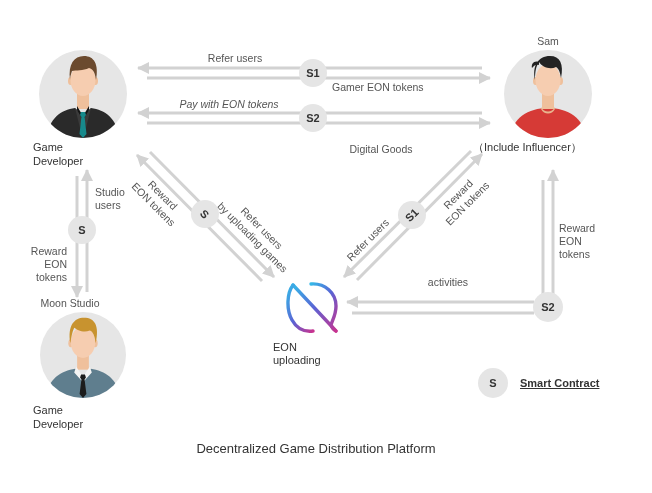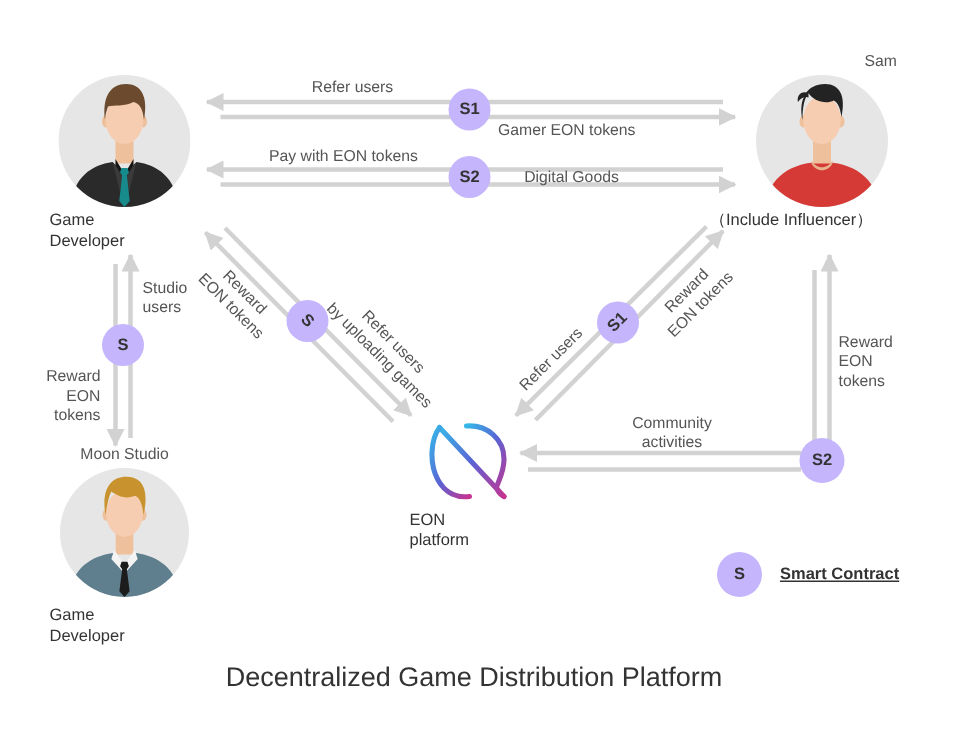--- a/index.html
+++ b/index.html
@@ -13,29 +13,29 @@
   .lbl { position: absolute; font-size: 10.5px; line-height: 13px; color: #555555; white-space: nowrap; }
   .lbl span { display: block; }
   .c { text-align: center; }
   .r { text-align: right; }
   .name { position: absolute; width: 100px; text-align: center; font-size: 10.5px; line-height: 14px; color: #555555; white-space: nowrap; }
   .role { position: absolute; text-align: left; font-size: 11px; font-weight: normal; line-height: 14px; color: #333333; white-space: nowrap; }
   .role span { display: block; }
   .avatar { position: absolute; width: 88px; height: 88px; }
   .sc {
     position: absolute; width: 28px; height: 28px; border-radius: 50%;
-    background: #c4b5fd; color: #333333; font-size: 11px; font-weight: bold;
+    background: #e5e5e5; color: #333333; font-size: 11px; font-weight: bold;
     display: flex; align-items: center; justify-content: center;
   }
   .sc.big { width: 30px; height: 30px; }
   .rot45 { transform: translate(-50%, -50%) rotate(45deg); }
   .rotm45 { transform: translate(-50%, -50%) rotate(-45deg); }
   .t45 { display: inline-block; transform: rotate(45deg); }
   .tm45 { display: inline-block; transform: rotate(-45deg); }
-  #title { position: absolute; left: 116px; top: 441px; width: 400px; text-align: center; font-size: 18px; color: #333333; }
+  #title { position: absolute; left: 116px; top: 441px; width: 400px; text-align: center; font-size: 13px; color: #333333; }
   #legend-label { position: absolute; left: 520px; top: 376px; font-size: 11px; font-weight: bold; color: #333333; line-height: 14px; text-decoration: underline; }
 </style>
 </head>
 <body>
 
 <div id="stage">
 
   <svg id="arrows" viewBox="0 0 652 493">
     <defs>
       <marker id="ah" markerUnits="userSpaceOnUse" markerWidth="12" markerHeight="12" refX="11" refY="6" orient="auto">
@@ -77,21 +77,21 @@
       <ellipse cx="56.5" cy="31" rx="2.5" ry="4" fill="#efc09c"></ellipse>
       <ellipse cx="44" cy="30" rx="12.5" ry="16" fill="#f6cdb0"></ellipse>
       <path d="M31,30 C29,14 35,6 45,6 C55,6 60,14 57,30 C56,22 54,19 50,18 C44,21 37,20 33,21 C32,24 31,27 31,30 Z" fill="#6b4a2e"></path>
     </g>
   </svg>
   <div class="role" style="left:33px; top:140px; width:100px;">
     <span>Game</span>
     <span>Developer</span>
   </div>
 
-  <div class="name" style="left:498px; top:34px;text-align:right;">Sam</div>
+  <div class="name" style="left:498px; top:34px;">Sam</div>
   <svg class="avatar" style="left:504px; top:50px;" viewBox="0 0 88 88">
     <defs>
         <clipPath id="clipSam">
           <circle cx="44" cy="44" r="44"></circle>
         </clipPath>
       </defs>
     <circle cx="44" cy="44" r="44" fill="#e6e6e6"></circle>
     <g clip-path="url(#clipSam)">
       <path d="M6,88 C8,68 24,58 44,58 C64,58 80,68 82,88 Z" fill="#d63a36"></path>
       <rect x="38" y="44" width="12" height="15" fill="#efc09c"></rect>
@@ -100,21 +100,21 @@
       <ellipse cx="56.5" cy="31" rx="2.5" ry="4" fill="#efc09c"></ellipse>
       <ellipse cx="44" cy="30" rx="12.5" ry="16" fill="#f6cdb0"></ellipse>
       <path d="M31,30 C28,16 34,6 46,6 C56,6 60,14 57,28 C56,22 55,19 52,17 C46,20 38,17 35,12 C32,16 31,22 31,30 Z" fill="#232323"></path>
       <path d="M35,12 C30,10 27,14 28,18 C30,15 33,14 35,15 Z" fill="#232323"></path>
     </g>
   </svg>
   <div class="role" style="left:473px; top:140px; width:150px;">
     <span>（Include Influencer）</span>
   </div>
 
-  <div class="name" style="left:33px; top:296px;">Moon Studio</div>
+  <div class="name" style="left:20px; top:296px;">Moon Studio</div>
   <svg class="avatar" style="left:40px; top:312px; width:86px; height:86px;" viewBox="0 0 88 88">
     <defs>
         <clipPath id="clipMoon">
           <circle cx="44" cy="44" r="44"></circle>
         </clipPath>
       </defs>
     <circle cx="44" cy="44" r="44" fill="#e6e6e6"></circle>
     <g clip-path="url(#clipMoon)">
       <path d="M6,88 C8,68 22,60 36,58 L44,66 L52,58 C66,60 80,68 82,88 Z" fill="#5f7e8e"></path>
       <rect x="38" y="44" width="12" height="15" fill="#efc09c"></rect>
@@ -140,27 +140,27 @@
       </linearGradient>
     </defs>
     <g fill="none" stroke="url(#eonGrad)" stroke-width="3.4" stroke-linecap="round" stroke-linejoin="round">
       <path d="M7,4 L50,50"></path>
       <path d="M7,4 C1,12 0,28 6,39 C11,48 19,51 27,50"></path>
       <path d="M25,3 C39,2 50,12 50,25 C50,34 46,40 45,44 C46,47 48,49 50,50"></path>
     </g>
   </svg>
   <div class="role" style="left:273px; top:341px; width:80px; line-height:13px;">
     <span>EON</span>
-    <span>platform</span>
+    <span>uploading</span>
   </div>
 
   <div class="lbl c" style="left:185px; top:52px; width:100px;">Refer users</div>
   <div class="lbl" style="left:332px; top:81px;">Gamer EON tokens</div>
-  <div class="lbl c" style="left:169px; top:98px; width:120px;">Pay with EON tokens</div>
-  <div class="lbl c" style="left:331px; top:112px; width:100px;">Digital Goods</div>
+  <div class="lbl c" style="left:169px; top:98px; width:120px;font-style:italic;">Pay with EON tokens</div>
+  <div class="lbl c" style="left:331px; top:143px; width:100px;">Digital Goods</div>
 
   <div class="lbl" style="left:95px; top:186px;">
     <span>Studio</span>
     <span>users</span>
   </div>
   <div class="lbl r" style="left:7px; top:245px; width:60px;">
     <span>Reward</span>
     <span>EON</span>
     <span>tokens</span>
   </div>
@@ -179,21 +179,20 @@
     <span>EON tokens</span>
   </div>
   <div class="lbl c rotm45" style="left:368px; top:240px; width:80px;">Refer users</div>
 
   <div class="lbl" style="left:559px; top:222px;">
     <span>Reward</span>
     <span>EON</span>
     <span>tokens</span>
   </div>
   <div class="lbl c" style="left:398px; top:276px; width:100px;">
-    <span>Community</span>
     <span>activities</span>
   </div>
 
   <div class="sc" style="left:299px; top:59px;">
     <span>S1</span>
   </div>
   <div class="sc" style="left:299px; top:104px;">
     <span>S2</span>
   </div>
   <div class="sc" style="left:68px; top:216px;">

